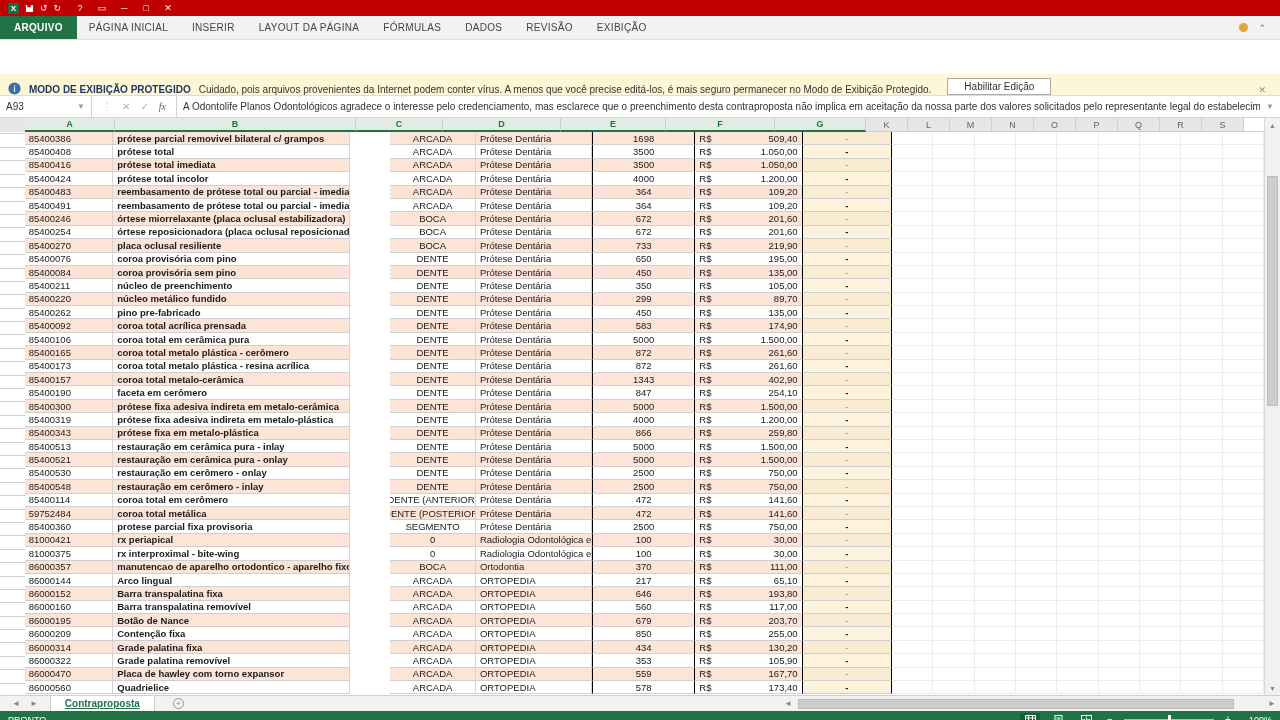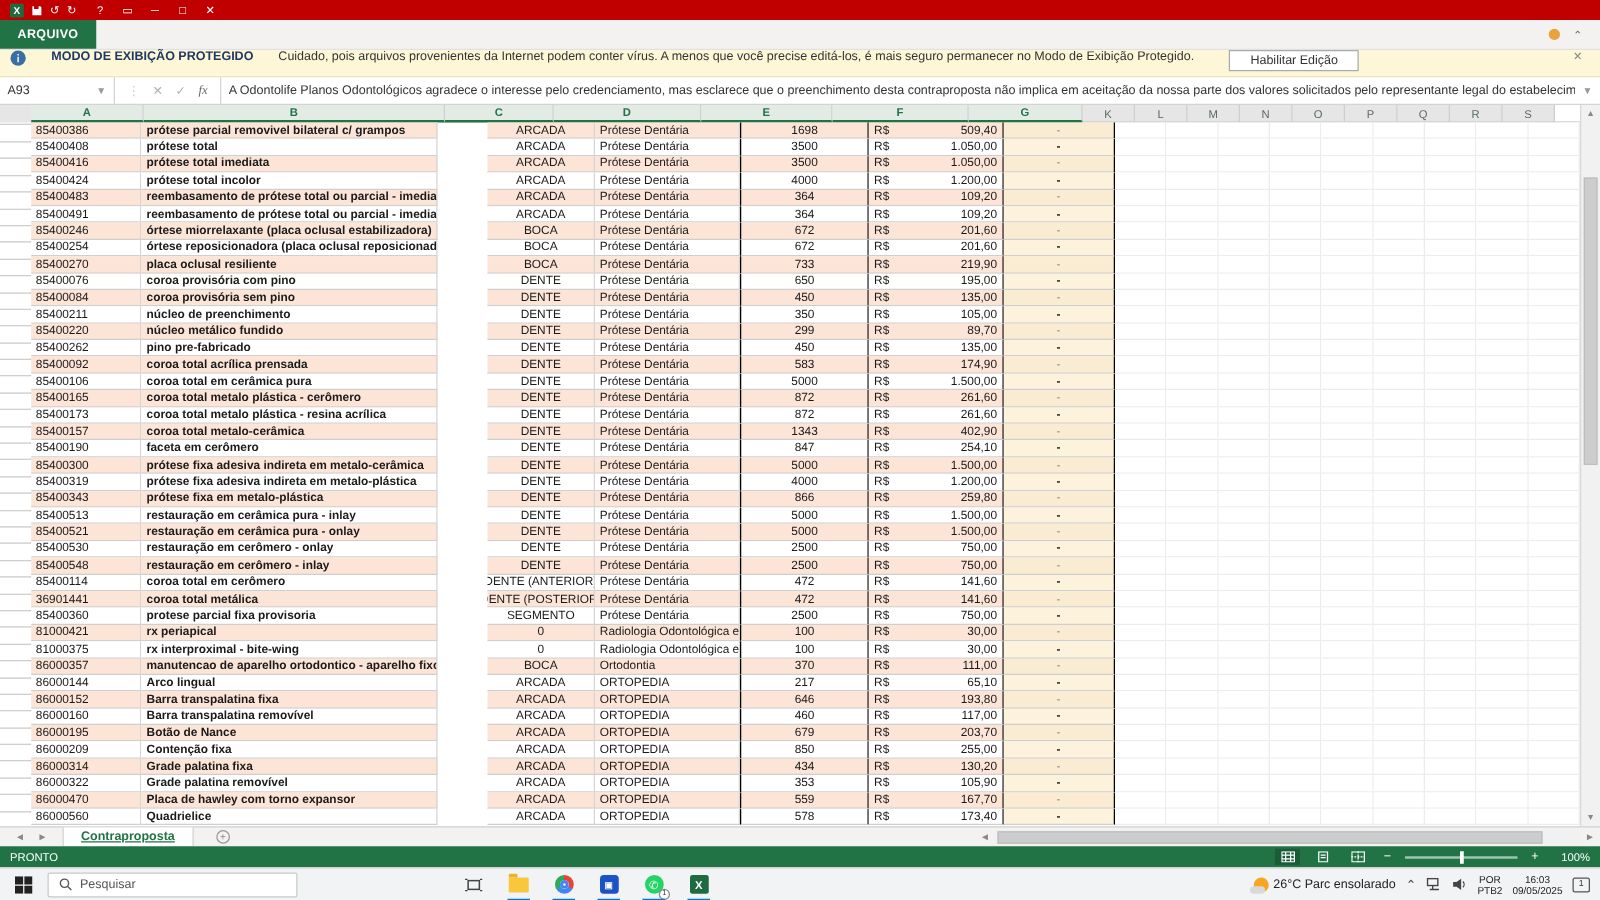--- a/index.html
+++ b/index.html
@@ -17,21 +17,21 @@
 
   
   .tabsrow { height:24px; background:#F3F2F1; border-bottom:1px solid #e1e1e1; display:flex; align-items:stretch; flex:0 0 auto; }
   .tab-file { background:#217346; color:#fff; font-size:10px; padding:0 14px; display:flex; align-items:center; font-weight:bold; letter-spacing:.3px; }
   .tab { color:#444; font-size:10px; padding:0 12px; display:flex; align-items:center; letter-spacing:.3px; }
   .tabs-right { margin-left:auto; display:flex; align-items:center; gap:10px; padding-right:14px; }
   .bell-dot { width:9px; height:9px; border-radius:50%; background:#E8A33D; }
   .chev { color:#666; font-size:9px; }
 
   
-  .msgbar { height:22px; background:#FDF7D7; border-bottom:1px solid #E5DFB8; display:flex; align-items:flex-start; font-size:10px; color:#333; gap:20px; padding:0 8px; flex:0 0 auto; }
+  .msgbar { height:22px; background:#FDF7D7; border-bottom:1px solid #E5DFB8; display:flex; align-items:flex-end; font-size:10px; color:#333; gap:8px; padding:0 8px; flex:0 0 auto;margin-top:34px; }
   .shield { width:13px; height:13px; flex:0 0 auto; }
   .msg-label { font-weight:bold; color:#1F3864; white-space:nowrap; }
   .msg-text { white-space:nowrap; overflow:hidden; }
   .msg-btn { border:1px solid #ABABAB; background:#fff; font-size:10px; padding:2px 16px; margin-left:8px; white-space:nowrap; color:#333; }
   .msg-close { margin-left:auto; color:#888; font-size:9px; padding-right:6px; }
 
   
   .fbar { height:22px; background:#fff; border-bottom:1px solid #d4d4d4; display:flex; align-items:stretch; font-size:10px; flex:0 0 auto; }
   .namebox { width:92px; border-right:1px solid #d4d4d4; display:flex; align-items:center; padding:0 6px; color:#333; }
   .namebox .nb-arrow { margin-left:auto; color:#999; font-size:8px; }
@@ -136,20 +136,29 @@
       <span class="wc">?</span>
       <span class="wc">▭</span>
       <span class="wc">─</span>
       <span class="wc">□</span>
       <span class="wc">✕</span>
     </div>
   </div>
 
   <div class="tabsrow">
     <div class="tab-file">ARQUIVO</div>
+    <div id="ribbon-tabs" style="display:flex;">
+        <div class="tab">PÁGINA INICIAL</div>
+        <div class="tab">INSERIR</div>
+        <div class="tab">LAYOUT DA PÁGINA</div>
+        <div class="tab">FÓRMULAS</div>
+        <div class="tab">DADOS</div>
+        <div class="tab">REVISÃO</div>
+        <div class="tab">EXIBIÇÃO</div>
+      </div>
     <div class="tabs-right">
       <div class="bell-dot"></div>
       <span class="chev">⌃</span>
     </div>
   </div>
 
   <div class="msgbar">
     <svg class="shield" viewBox="0 0 16 16">
         <circle cx="8" cy="8" r="7.5" fill="#3A6EA5"></circle>
         <path fill="#fff" d="M7.3 4h1.4v1.4H7.3V4zm0 2.6h1.4V12H7.3V6.6z"></path>
@@ -837,21 +846,21 @@
             <div class="cell empty-cell w-k"></div>
             <div class="cell empty-cell w-k"></div>
             <div class="cell empty-cell w-k"></div>
             <div class="cell empty-cell w-k"></div>
             <div class="cell empty-cell w-k"></div>
             <div class="cell empty-cell w-k"></div>
             <div class="fill"></div>
           </div>
           <div class="row peach">
             <div class="cell rn w-rn">76</div>
-            <div class="cell cA w-a c-data">36901441</div>
+            <div class="cell cA w-a c-data">59752484</div>
             <div class="cell cB w-b c-data">coroa total metálica</div>
             <div class="cell cC w-c c-data">DENTE (POSTERIOR)</div>
             <div class="cell cD w-d c-data">Prótese Dentária</div>
             <div class="cell cE w-e c-data">472</div>
             <div class="cell cF w-f c-data">
               <span>R$</span>
               <span>141,60</span>
             </div>
             <div class="cell cG w-g c-data light">-</div>
             <div class="cell empty-cell w-k"></div>
@@ -1002,21 +1011,21 @@
             <div class="cell empty-cell w-k"></div>
             <div class="cell empty-cell w-k"></div>
             <div class="fill"></div>
           </div>
           <div class="row">
             <div class="cell rn w-rn">83</div>
             <div class="cell cA w-a c-data">86000160</div>
             <div class="cell cB w-b c-data">Barra transpalatina removível</div>
             <div class="cell cC w-c c-data">ARCADA</div>
             <div class="cell cD w-d c-data">ORTOPEDIA</div>
-            <div class="cell cE w-e c-data">460</div>
+            <div class="cell cE w-e c-data">560</div>
             <div class="cell cF w-f c-data">
               <span>R$</span>
               <span>117,00</span>
             </div>
             <div class="cell cG w-g c-data bold">-</div>
             <div class="cell empty-cell w-k"></div>
             <div class="cell empty-cell w-k"></div>
             <div class="cell empty-cell w-k"></div>
             <div class="cell empty-cell w-k"></div>
             <div class="cell empty-cell w-k"></div>

